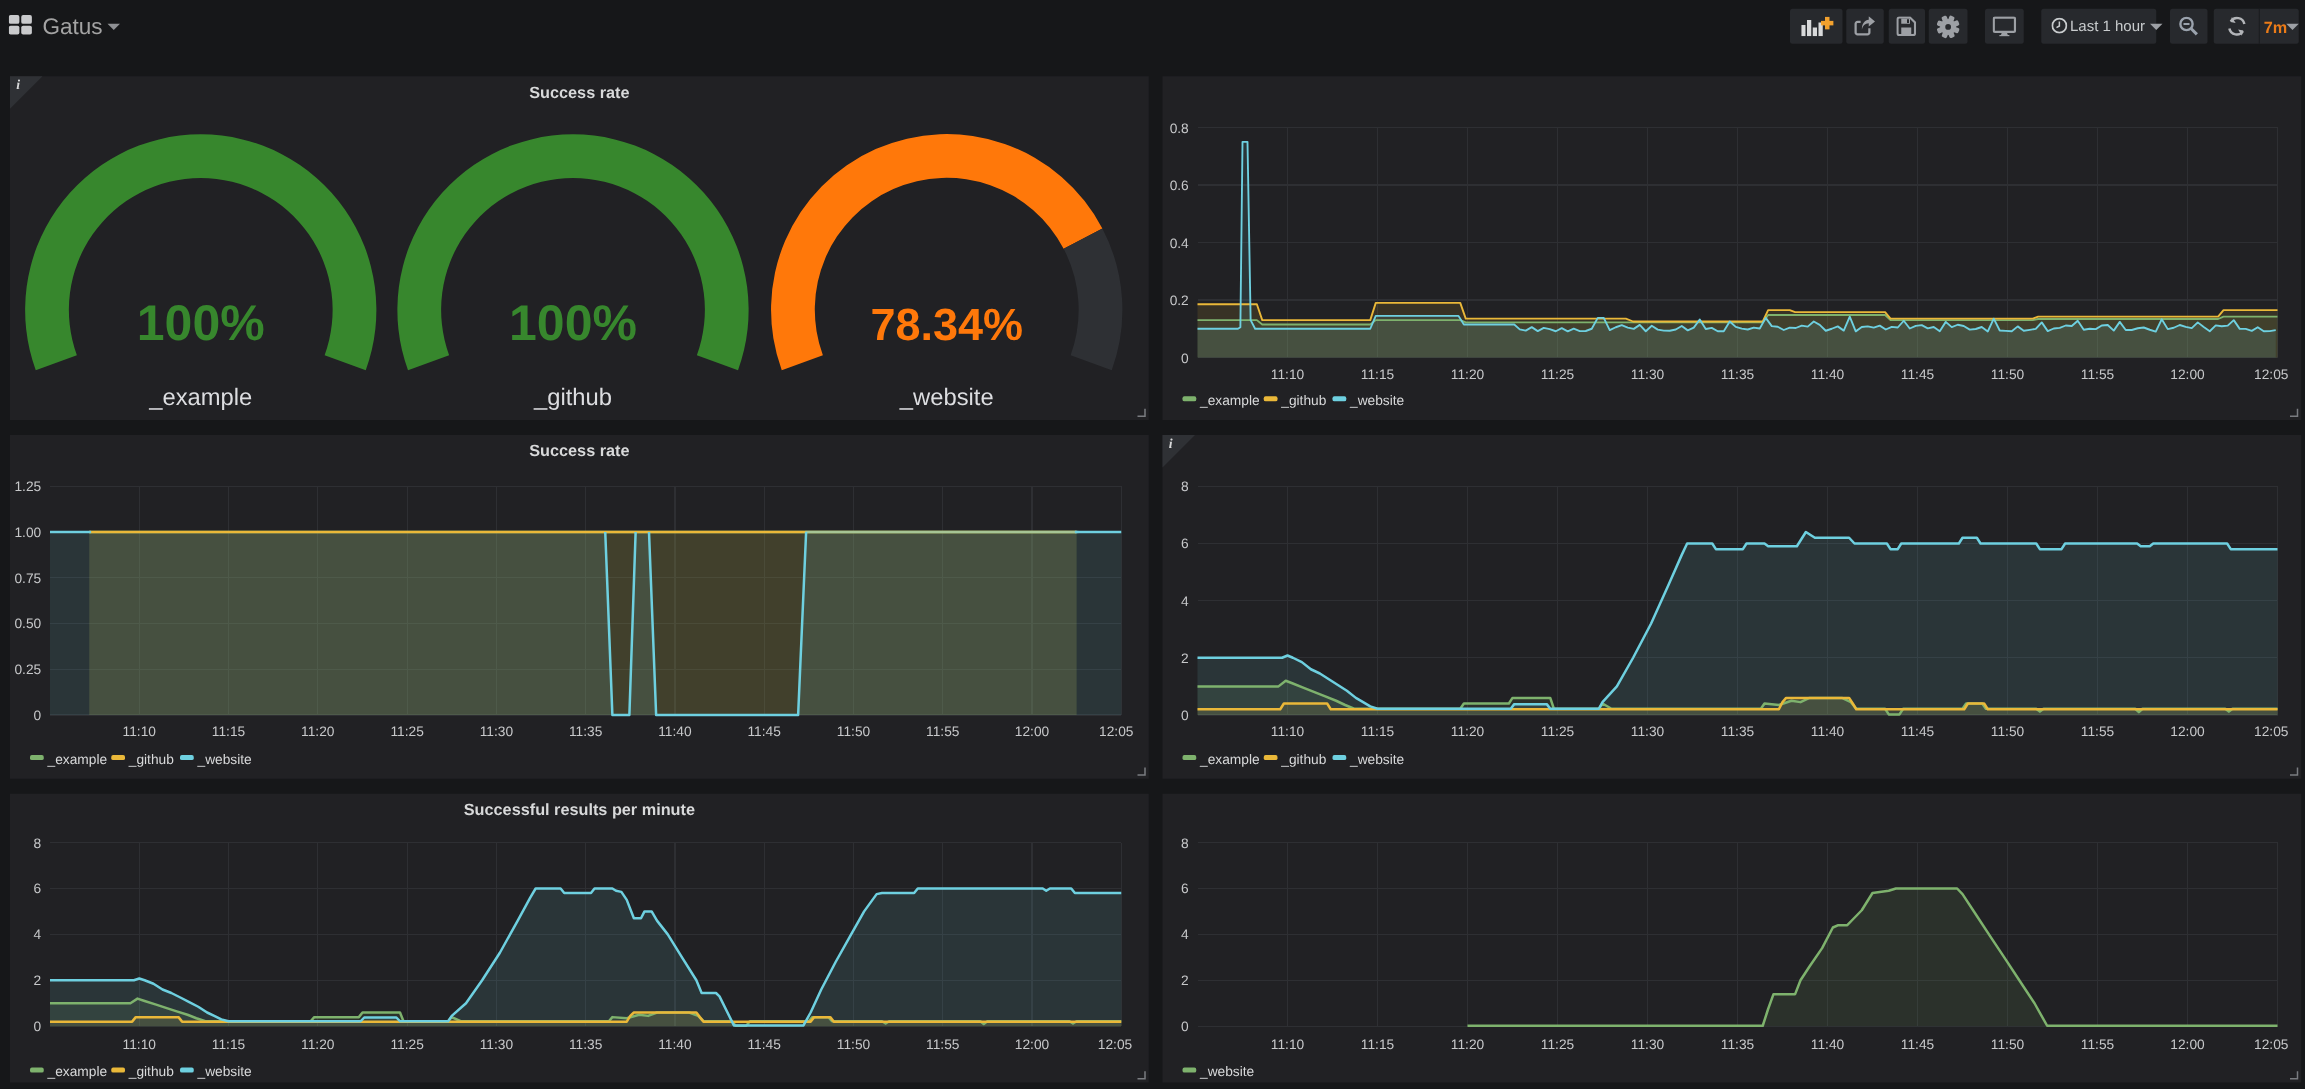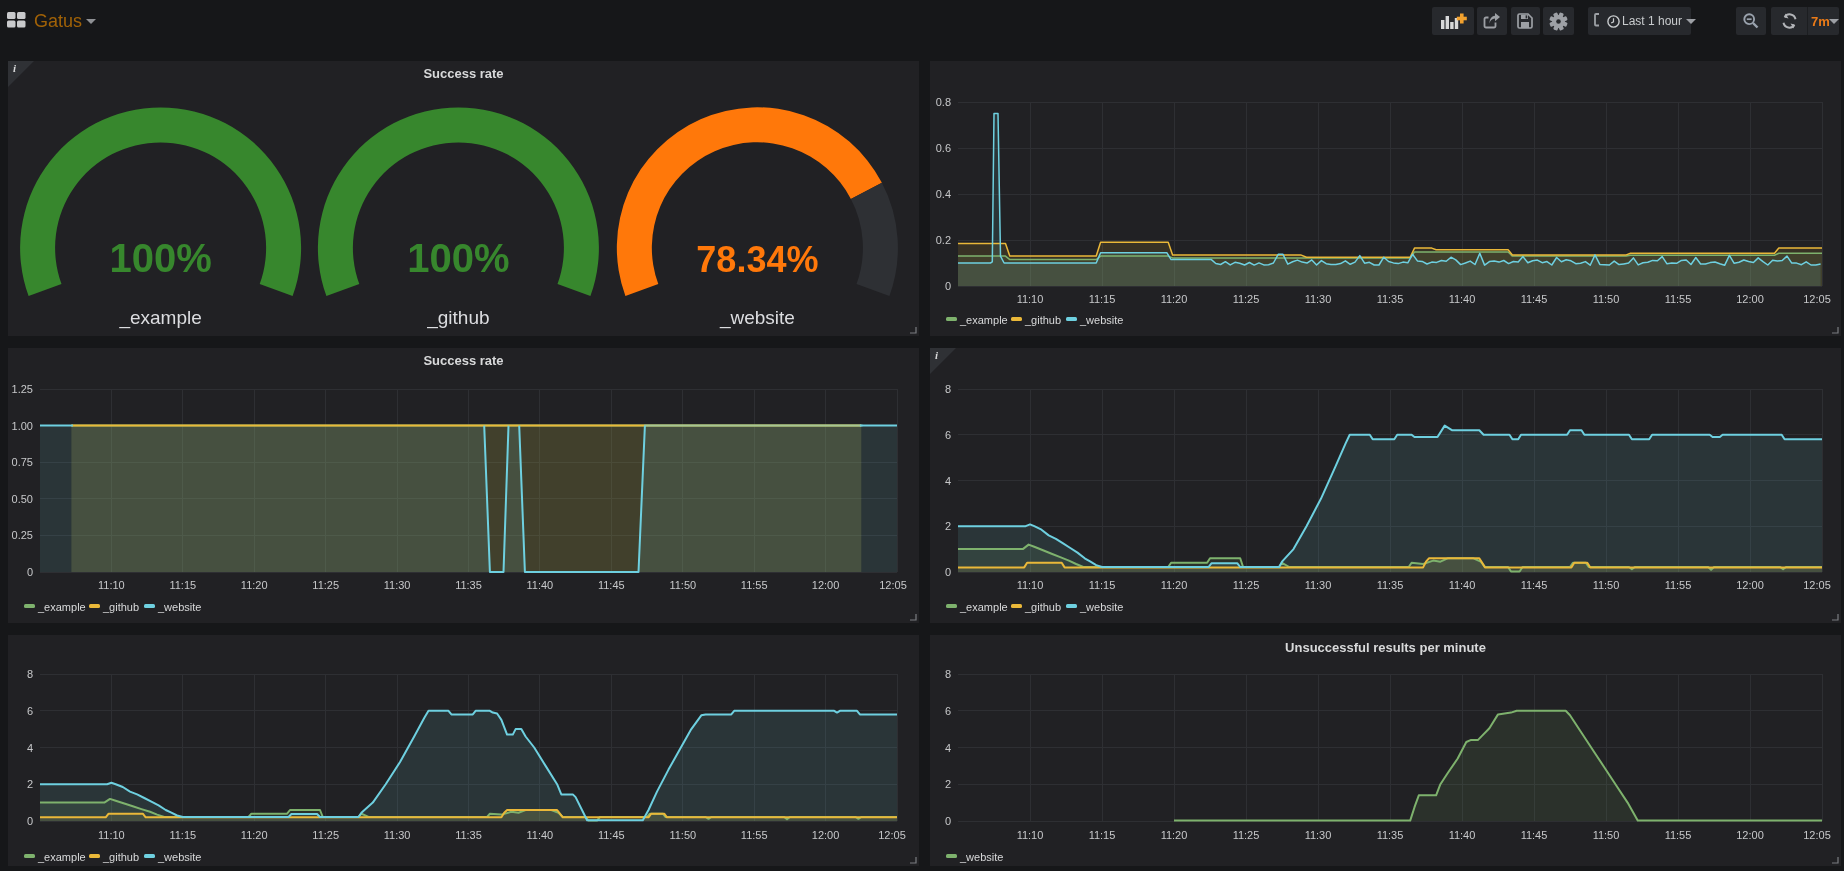--- a/index.html
+++ b/index.html
@@ -9,21 +9,21 @@
 .icorner{position:absolute;left:0;top:0;width:0;height:0;border-top:26px solid #2f3135;border-right:26px solid transparent;}
 .iletter{position:absolute;left:5px;top:1px;font-size:11px;font-style:italic;font-weight:700;color:#d8d9da;font-family:"Liberation Serif",serif;}
 svg text{font-family:"Liberation Sans",sans-serif;}
 </style></head><body>
 <svg width="20" height="18" style="position:absolute;left:7px;top:12px">
     <rect x="0" y="0" width="8.5" height="7" rx="1.5" fill="#c9cacc"></rect>
     <rect x="10" y="0" width="8.5" height="7" rx="1.5" fill="#c9cacc"></rect>
     <rect x="0" y="8.5" width="8.5" height="7" rx="1.5" fill="#c9cacc"></rect>
     <rect x="10" y="8.5" width="8.5" height="7" rx="1.5" fill="#c9cacc"></rect>
   </svg>
-<div style="position:absolute;left:34px;top:11px;font-size:18px;color:#a16207">Gatus</div>
+<div style="position:absolute;left:34px;top:11px;font-size:18px;color:#a3a3a3">Gatus</div>
 <div style="position:absolute;left:86px;top:19px;width:0;height:0;border-left:5px solid transparent;border-right:5px solid transparent;border-top:5px solid #8e9094"></div>
 <div class="nbtn" style="left:1432px;width:42px">
     <div style="position:absolute;left:9px;top:6px"><svg width="26" height="16" viewBox="0 0 26 16">
         <rect x="0" y="7" width="3.4" height="9" fill="#d8d9da"></rect>
         <rect x="4.6" y="3" width="3.4" height="13" fill="#d8d9da"></rect>
         <rect x="9.2" y="9" width="3.4" height="7" fill="#d8d9da"></rect>
         <rect x="13.8" y="5" width="3.4" height="11" fill="#d8d9da"></rect>
         <rect x="19" y="0.5" width="3.6" height="10" fill="#f2a12e"></rect>
         <rect x="15.8" y="3.7" width="10" height="3.6" fill="#f2a12e"></rect>
       </svg></div>
@@ -56,21 +56,21 @@
         <circle cx="0" cy="0" r="2.3" fill="#27292d"></circle>
       </svg></div>
   </div>
 <div class="nbtn" style="left:1588px;width:31px">
     <div style="position:absolute;left:6px;top:6px"><svg width="19" height="16" viewBox="0 0 19 16">
         <rect x="1" y="1" width="17" height="11.5" rx="1" fill="none" stroke="#9da0a5" stroke-width="1.8"></rect>
         <path d="M6.5 15.5 L7.5 13 H11.5 L12.5 15.5 Z" fill="#9da0a5"></path>
         <rect x="5.5" y="15" width="8" height="1.4" fill="#9da0a5"></rect>
       </svg></div>
   </div>
-<div class="nbtn" style="left:1599px;width:92px">
+<div class="nbtn" style="left:1633px;width:92px">
     <div style="position:absolute;left:8px;top:7px"><svg width="13" height="13" viewBox="0 0 13 13">
         <circle cx="6.5" cy="6.5" r="5.6" fill="none" stroke="#c9ccce" stroke-width="1.4"></circle>
         <path d="M6.5 3.2 V6.8 L4.2 8.1" fill="none" stroke="#c9ccce" stroke-width="1.2"></path>
       </svg></div>
     <div style="position:absolute;left:23px;top:7px;font-size:12px;color:#c9ccce">Last 1 hour</div>
     <div style="position:absolute;left:87px;top:12px;width:0;height:0;border-left:5px solid transparent;border-right:5px solid transparent;border-top:5px solid #9da0a5"></div>
   </div>
 <div class="nbtn" style="left:1736px;width:30px">
     <div style="position:absolute;left:7px;top:6px"><svg width="16" height="16" viewBox="0 0 16 16">
         <circle cx="6.2" cy="6.2" r="4.9" fill="none" stroke="#9aa2ad" stroke-width="1.9"></circle>
@@ -263,20 +263,21 @@
       <rect x="81" y="256" width="11" height="4" rx="1.5" fill="#EAB839"></rect>
       <text x="95" y="263" class="leg">_github</text>
       <rect x="136" y="256" width="11" height="4" rx="1.5" fill="#6ED0E0"></rect>
       <text x="150" y="263" class="leg">_website</text>
       <path d="M902 272 L908 272 L908 266" fill="none" stroke="#7a7c80" stroke-width="1.2"></path>
     </svg>
     <div class="icorner"></div>
     <div class="iletter">i</div>
   </div>
 <div class="panel" style="left:8px;top:635px;width:911px;height:231px">
+    <div class="ptitle">Successful results per minute</div>
     <svg width="911" height="231" style="position:absolute;left:0;top:0">
       <line x1="32" y1="186.0" x2="889" y2="186.0" stroke="#2e2f33" stroke-width="1" shape-rendering="crispEdges"></line>
       <line x1="32" y1="149.2" x2="889" y2="149.2" stroke="#2e2f33" stroke-width="1" shape-rendering="crispEdges"></line>
       <line x1="32" y1="112.5" x2="889" y2="112.5" stroke="#2e2f33" stroke-width="1" shape-rendering="crispEdges"></line>
       <line x1="32" y1="75.8" x2="889" y2="75.8" stroke="#2e2f33" stroke-width="1" shape-rendering="crispEdges"></line>
       <line x1="32" y1="39.0" x2="889" y2="39.0" stroke="#2e2f33" stroke-width="1" shape-rendering="crispEdges"></line>
       <line x1="103.4" y1="39" x2="103.4" y2="186" stroke="#2e2f33" stroke-width="1" shape-rendering="crispEdges"></line>
       <line x1="174.8" y1="39" x2="174.8" y2="186" stroke="#2e2f33" stroke-width="1" shape-rendering="crispEdges"></line>
       <line x1="246.2" y1="39" x2="246.2" y2="186" stroke="#2e2f33" stroke-width="1" shape-rendering="crispEdges"></line>
       <line x1="317.7" y1="39" x2="317.7" y2="186" stroke="#2e2f33" stroke-width="1" shape-rendering="crispEdges"></line>
@@ -314,21 +315,20 @@
       <rect x="16" y="219" width="11" height="4" rx="1.5" fill="#7EB26D"></rect>
       <text x="30" y="226" class="leg">_example</text>
       <rect x="81" y="219" width="11" height="4" rx="1.5" fill="#EAB839"></rect>
       <text x="95" y="226" class="leg">_github</text>
       <rect x="136" y="219" width="11" height="4" rx="1.5" fill="#6ED0E0"></rect>
       <text x="150" y="226" class="leg">_website</text>
       <path d="M902 228 L908 228 L908 222" fill="none" stroke="#7a7c80" stroke-width="1.2"></path>
     </svg>
   </div>
 <div class="panel" style="left:930px;top:635px;width:911px;height:231px">
-    <div class="ptitle">Unsuccessful results per minute</div>
     <svg width="911" height="231" style="position:absolute;left:0;top:0">
       <line x1="28" y1="186.0" x2="892" y2="186.0" stroke="#2e2f33" stroke-width="1" shape-rendering="crispEdges"></line>
       <line x1="28" y1="149.2" x2="892" y2="149.2" stroke="#2e2f33" stroke-width="1" shape-rendering="crispEdges"></line>
       <line x1="28" y1="112.5" x2="892" y2="112.5" stroke="#2e2f33" stroke-width="1" shape-rendering="crispEdges"></line>
       <line x1="28" y1="75.8" x2="892" y2="75.8" stroke="#2e2f33" stroke-width="1" shape-rendering="crispEdges"></line>
       <line x1="28" y1="39.0" x2="892" y2="39.0" stroke="#2e2f33" stroke-width="1" shape-rendering="crispEdges"></line>
       <line x1="100.0" y1="39" x2="100.0" y2="186" stroke="#2e2f33" stroke-width="1" shape-rendering="crispEdges"></line>
       <line x1="172.0" y1="39" x2="172.0" y2="186" stroke="#2e2f33" stroke-width="1" shape-rendering="crispEdges"></line>
       <line x1="244.0" y1="39" x2="244.0" y2="186" stroke="#2e2f33" stroke-width="1" shape-rendering="crispEdges"></line>
       <line x1="316.0" y1="39" x2="316.0" y2="186" stroke="#2e2f33" stroke-width="1" shape-rendering="crispEdges"></line>

